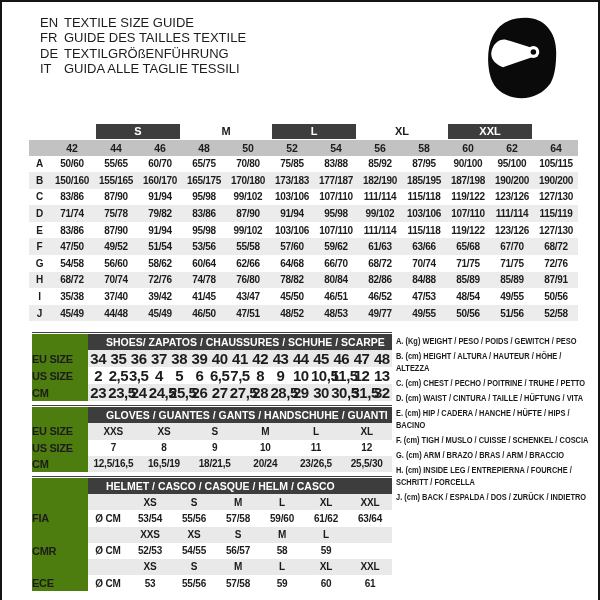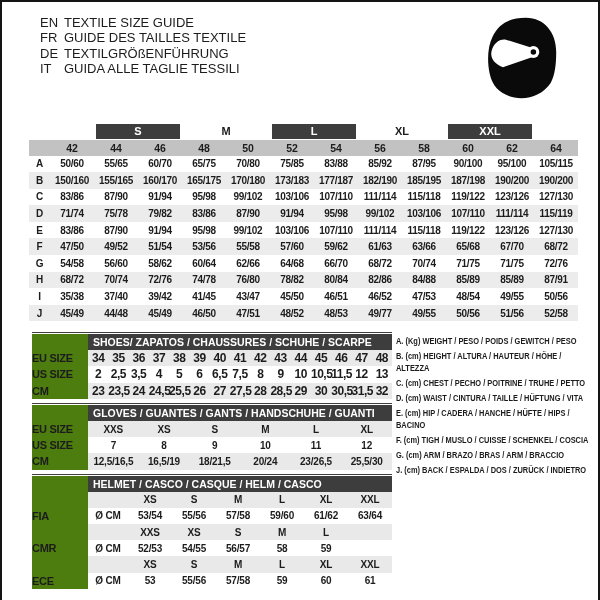--- a/index.html
+++ b/index.html
@@ -24,23 +24,23 @@
   .main-table tr.size-row td{background:#c2c2c2;height:15.5px;font-size:10.5px;}
   .main-table tr.m-row td{height:16.6px;font-size:10px;letter-spacing:-0.3px;}
   .main-table tr.m-row.stripe td{background:#ececec;}
   .main-table td.letter{font-size:10.5px;letter-spacing:0;}
   
   .lower{position:absolute;left:30px;top:330px;width:360px;}
   .sec{border-top:1px solid #3f3f3f;margin-bottom:4px;padding-top:1px;}
   .sub{width:100%;border-collapse:collapse;table-layout:fixed;}
   .sub td{padding:0;height:16.2px;font-weight:bold;font-size:10px;text-align:center;vertical-align:middle;letter-spacing:-0.2px;}
   .sub td.lbl{text-align:left;font-size:11px;letter-spacing:-0.3px;background:#4d7c0f;}
-  .sub td.bandcell{background:#3d3d3d;color:#fff;text-align:left;padding-left:5px;font-size:10.5px;height:16px;letter-spacing:0;margin-left:32px;}
+  .sub td.bandcell{background:#3d3d3d;color:#fff;text-align:left;padding-left:18px;font-size:10.5px;height:16px;letter-spacing:0;margin-left:32px;}
   .sub tr.shaded td.val{background:#e9e9e9;}
-  .sub.shoes td.val{font-size:12px;letter-spacing:-0.45px;}
+  .sub.shoes td.val{font-size:15px;letter-spacing:-0.45px;}
   
   .legend{position:absolute;left:394px;top:333px;width:200px;}
   .legend-item{margin-bottom:2.2px;}
   .legend-item > span{
     display:block;width:125%;transform:scaleX(0.8);transform-origin:0 0;
     font-size:9.3px;font-weight:bold;line-height:12.6px;
   }
 </style>
 </head>
 <body>
@@ -479,17 +479,20 @@
       <div class="legend-item">
         <span>E. (cm) HIP / CADERA / HANCHE / HÜFTE / HIPS /  BACINO</span>
       </div>
       <div class="legend-item">
         <span>F.  (cm) TIGH / MUSLO / CUISSE / SCHENKEL / COSCIA</span>
       </div>
       <div class="legend-item">
         <span>G. (cm) ARM  / BRAZO / BRAS / ARM / BRACCIO</span>
       </div>
       <div class="legend-item">
+        <span>H. (cm) INSIDE LEG / ENTREPIERNA / FOURCHE / SCHRITT / FORCELLA</span>
+      </div>
+      <div class="legend-item">
         <span>J. (cm) BACK / ESPALDA / DOS / ZURÜCK / INDIETRO</span>
       </div>
     </div>
 
 </div>
 
 </body></html>

